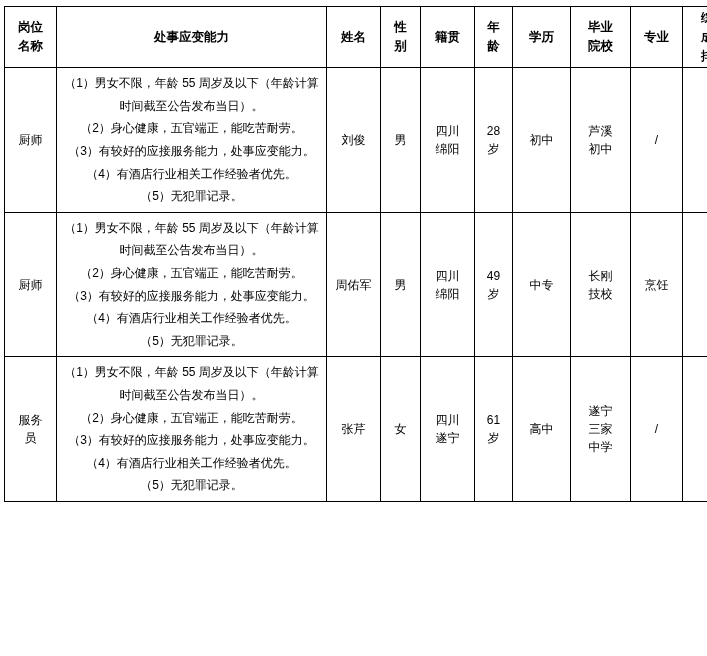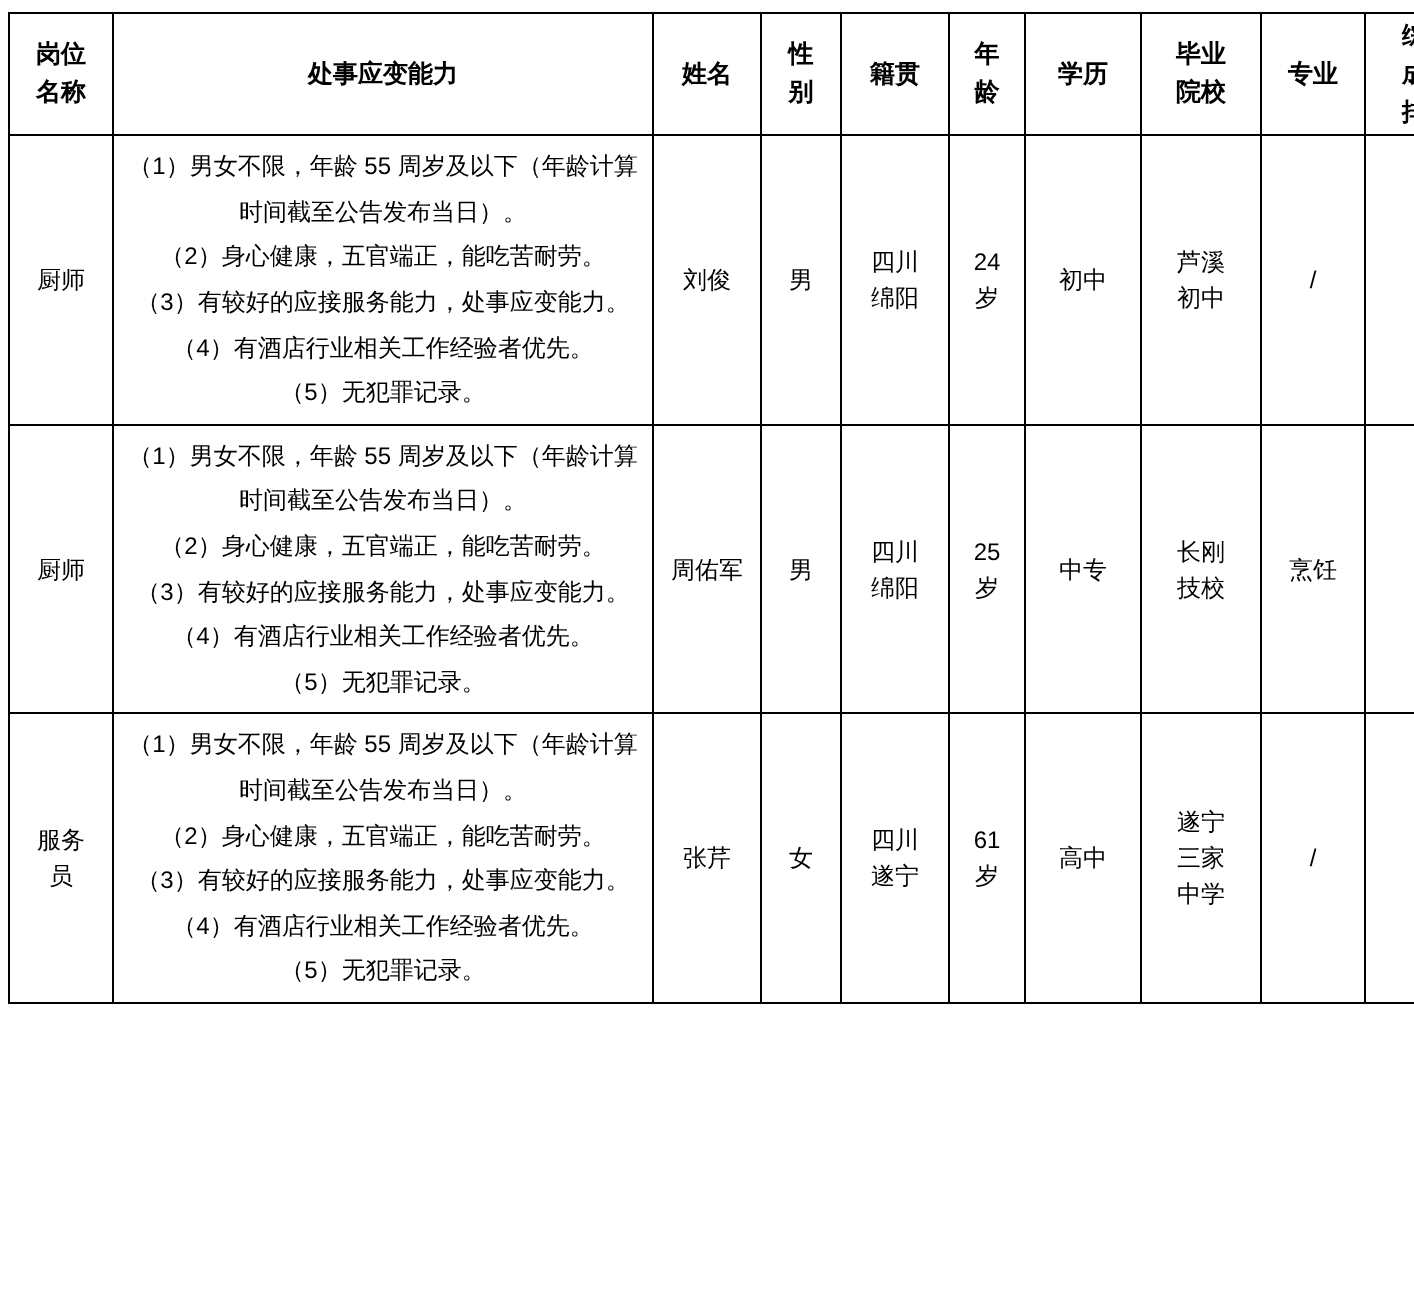--- a/index.html
+++ b/index.html
@@ -155,21 +155,21 @@
           <span class="cell-lines"><span>男</span></span>
         </td>
         <td class="native-cell">
           <span class="cell-lines">
             <span>四川</span>
             <span>绵阳</span>
           </span>
         </td>
         <td class="age-cell">
           <span class="cell-lines">
-            <span>24</span>
+            <span>28</span>
             <span>岁</span>
           </span>
         </td>
         <td>
           <span class="cell-lines"><span>初中</span></span>
         </td>
         <td class="school-cell">
           <span class="cell-lines">
             <span>芦溪</span>
             <span>初中</span>
@@ -202,21 +202,21 @@
           <span class="cell-lines"><span>男</span></span>
         </td>
         <td class="native-cell">
           <span class="cell-lines">
             <span>四川</span>
             <span>绵阳</span>
           </span>
         </td>
         <td class="age-cell">
           <span class="cell-lines">
-            <span>25</span>
+            <span>49</span>
             <span>岁</span>
           </span>
         </td>
         <td>
           <span class="cell-lines"><span>中专</span></span>
         </td>
         <td class="school-cell">
           <span class="cell-lines">
             <span>长刚</span>
             <span>技校</span>

